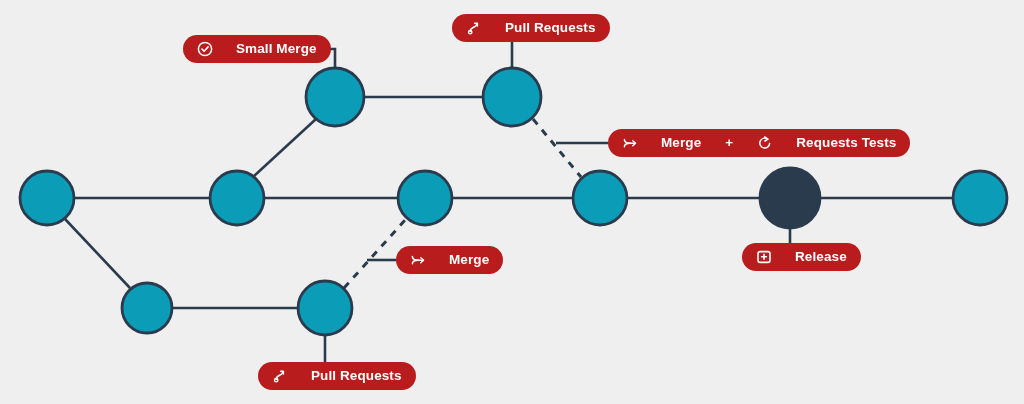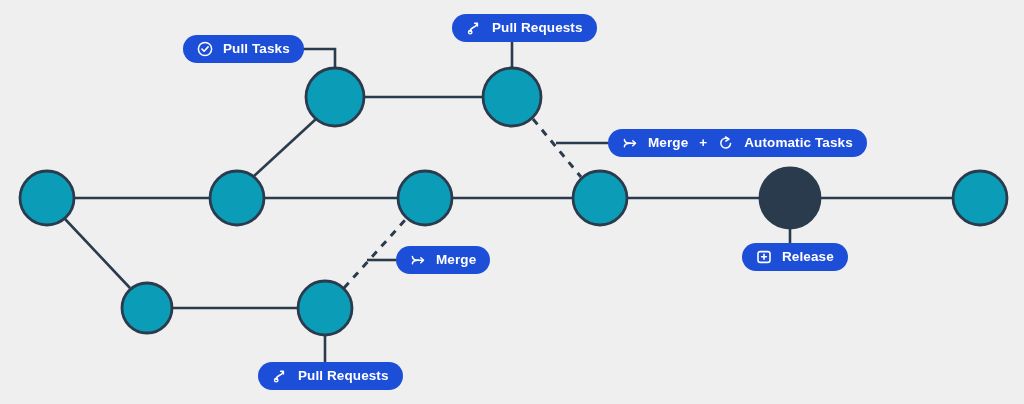--- a/index.html
+++ b/index.html
@@ -25,25 +25,25 @@
     left: 0;
     top: 0;
     width: 1024px;
     height: 404px;
     display: block;
   }
   .label-pill {
     position: absolute;
     display: inline-flex;
     align-items: center;
-    gap: 10px;
+    gap: 23px;
     height: 28px;
     padding: 0 14px;
     border-radius: 14px;
-    background: #1d4ed8;
+    background: #b91c1c;
     color: #ffffff;
     font-size: 13.5px;
     font-weight: 700;
     letter-spacing: 0.1px;
     white-space: nowrap;
     line-height: 1;
     box-sizing: border-box;
   }
   .label-pill .pill-text {
     display: inline-block;
@@ -121,21 +121,21 @@
     </g>
   </svg>
 
   <div class="label-pill" style="left:183px; top:35px;">
     <span class="pill-icon">
       <svg viewBox="0 0 16 16" width="16" height="16">
         <circle cx="8" cy="8" r="6.6" fill="none" stroke="#ffffff" stroke-width="1.5"></circle>
         <path d="M5 8.1 L7.1 10.2 L11.1 5.9" fill="none" stroke="#ffffff" stroke-width="1.6" stroke-linecap="round" stroke-linejoin="round"></path>
       </svg>
     </span>
-    <span class="pill-text">Pull Tasks</span>
+    <span class="pill-text">Small Merge</span>
   </div>
 
   <div class="label-pill" style="left:452px; top:14px;">
     <span class="pill-icon">
       <svg viewBox="0 0 16 16" width="16" height="16">
         <path d="M4.2 11.4 C4.2 6.6 10.2 8.0 10.6 4.4" fill="none" stroke="#ffffff" stroke-width="1.5" stroke-linecap="round"></path>
         <circle cx="4.2" cy="12.2" r="1.7" fill="none" stroke="#ffffff" stroke-width="1.4"></circle>
         <path d="M8.6 3.3 L11.4 3.3 L11.4 6.1" fill="none" stroke="#ffffff" stroke-width="1.5" stroke-linecap="round" stroke-linejoin="round"></path>
       </svg>
     </span>
@@ -152,21 +152,21 @@
       </svg>
     </span>
     <span class="pill-text">Merge</span>
     <span class="pill-sep">+</span>
     <span class="pill-icon">
       <svg viewBox="0 0 16 16" width="16" height="16">
         <path d="M12.6 8.4 A4.9 4.9 0 1 1 10.4 4.0" fill="none" stroke="#ffffff" stroke-width="1.5" stroke-linecap="round"></path>
         <path d="M7.6 2.0 L11.0 4.1 L7.9 6.0" fill="none" stroke="#ffffff" stroke-width="1.5" stroke-linecap="round" stroke-linejoin="round"></path>
       </svg>
     </span>
-    <span class="pill-text">Automatic Tasks</span>
+    <span class="pill-text">Requests Tests</span>
   </div>
 
   <div class="label-pill" style="left:396px; top:246px;">
     <span class="pill-icon">
       <svg viewBox="0 0 16 16" width="16" height="16">
         <path d="M2.4 4.6 C2.4 8.2 5.6 8.2 8.2 8.2" fill="none" stroke="#ffffff" stroke-width="1.5" stroke-linecap="round"></path>
         <path d="M2.4 11.8 C2.4 8.2 5.6 8.2 8.2 8.2" fill="none" stroke="#ffffff" stroke-width="1.5" stroke-linecap="round"></path>
         <line x1="8.0" y1="8.2" x2="13.0" y2="8.2" stroke="#ffffff" stroke-width="1.5" stroke-linecap="round"></line>
         <path d="M10.8 5.7 L13.5 8.2 L10.8 10.7" fill="none" stroke="#ffffff" stroke-width="1.5" stroke-linecap="round" stroke-linejoin="round"></path>
       </svg>

